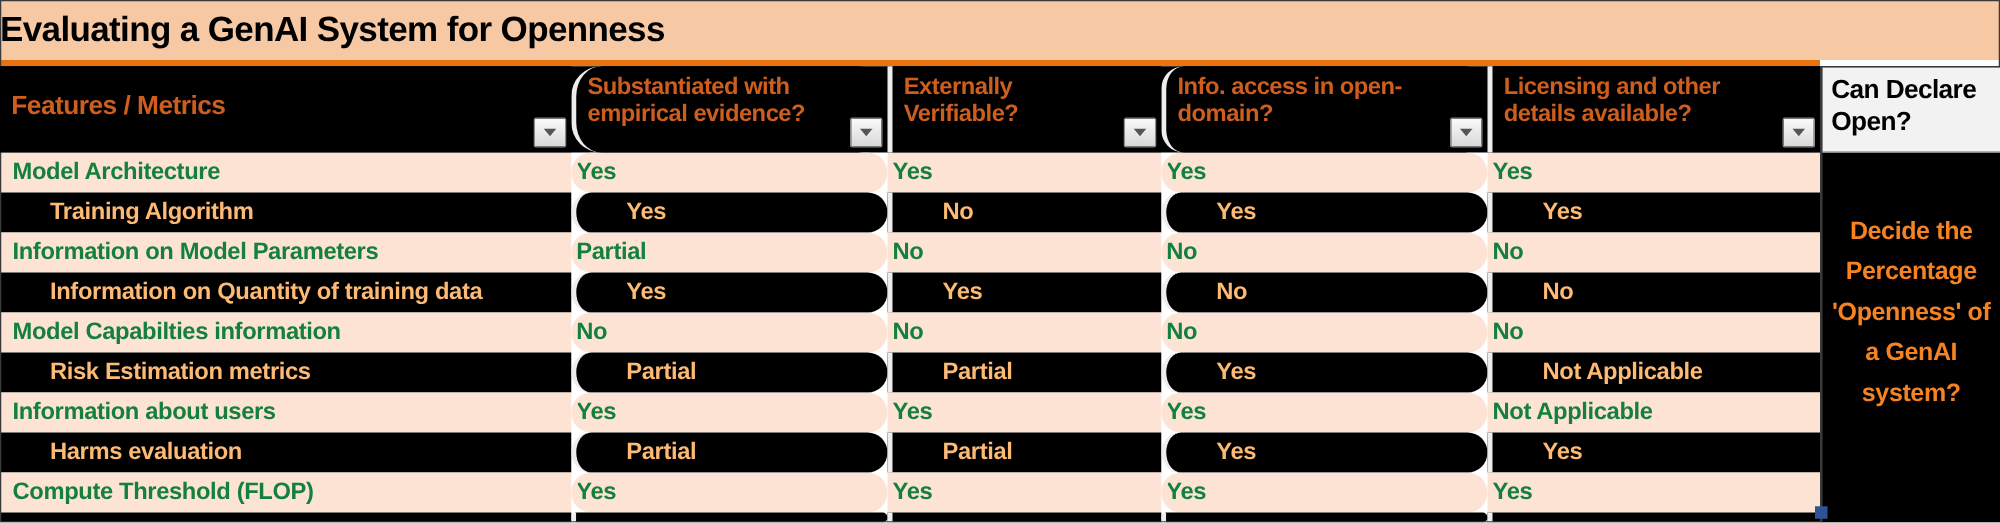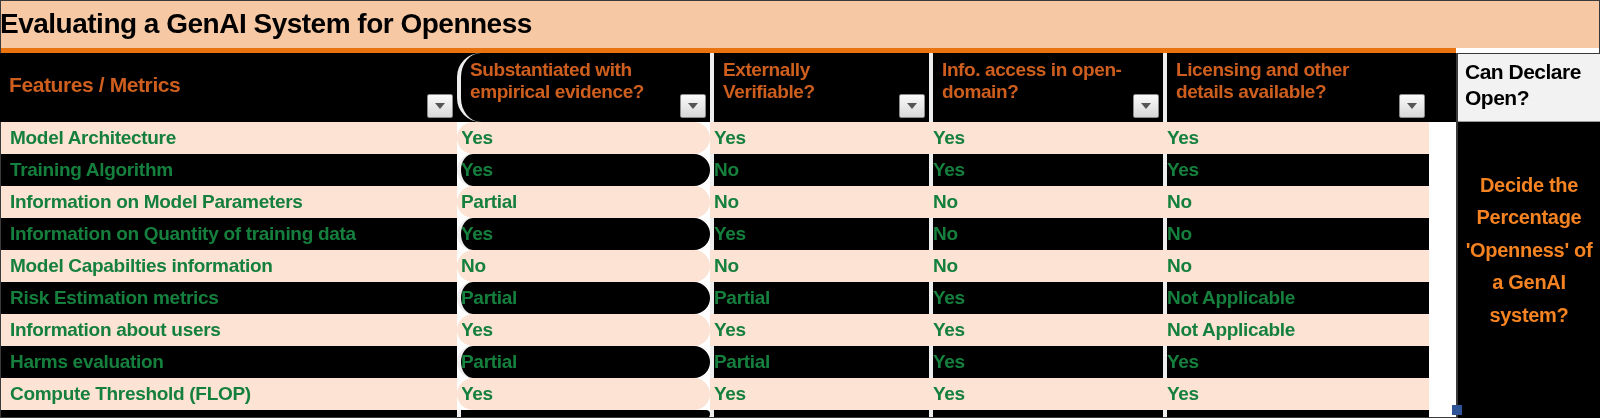--- a/index.html
+++ b/index.html
@@ -30,21 +30,21 @@
     position:relative;height:69px;background:#000;
     color:#CE5E1E;font-weight:700;font-size:19px;line-height:1.18;letter-spacing:-0.4px;
     padding:6px 30px 4px 9px;
   }
   .hcell .htxt{display:inline-block;}
   .hcell.c1{font-size:21px;display:flex;align-items:center;padding-top:0;}
   
   .c1{width:457px;}
   .c2{width:253px;border-radius:24px;}
   .c3{width:219px;}
-  .c4{width:234px;}
+  .c4{width:261px;border-radius:18px;}
   .c5{width:266px;}
   .hcell.c2,.hcell.c3,.hcell.c4,.hcell.c5{border-left:4px solid #EDEDED;}
   
   .dd{
     position:absolute;right:4px;bottom:4px;
     width:26px;height:24px;
     background:linear-gradient(#fafafa,#d8d8d8);
     border:1px solid #8a8a8a;border-radius:2px;
     display:flex;align-items:center;justify-content:center;
   }
@@ -57,21 +57,21 @@
   .row{display:flex;height:32px;}
   .cell{
     height:32px;line-height:32px;
     font-size:19px;letter-spacing:-0.3px;
     white-space:nowrap;overflow:hidden;
   }
   .cell.feat{padding-left:10px;text-align:left;}
   .cell.val{text-align:left;}
   .row.peach .cell{background:#FCE3D4;color:#15803d;font-weight:700;border-left:4px solid transparent;}
   .row.peach .cell.feat{border-left:none;}
-  .row.black .cell{background:#000;color:#15803d;font-weight:700;border-left:4px solid #EDEDED;}
+  .row.black .cell{background:#000;color:#fdba74;font-weight:700;border-left:4px solid #EDEDED;padding-left:40px;}
   .row.black .cell.feat{border-left:none;}
   
   .row.partial{height:8px;}
   .row.partial .cell{height:8px;background:#000;border-left:4px solid #EDEDED;}
   .row.partial .cell.feat{border-left:none;}
   
   .panel{
     position:relative;width:144px;height:365px;
     background:#000000;
     border-left:2px solid #3a3a3a;border-top:1px solid #3a3a3a;

